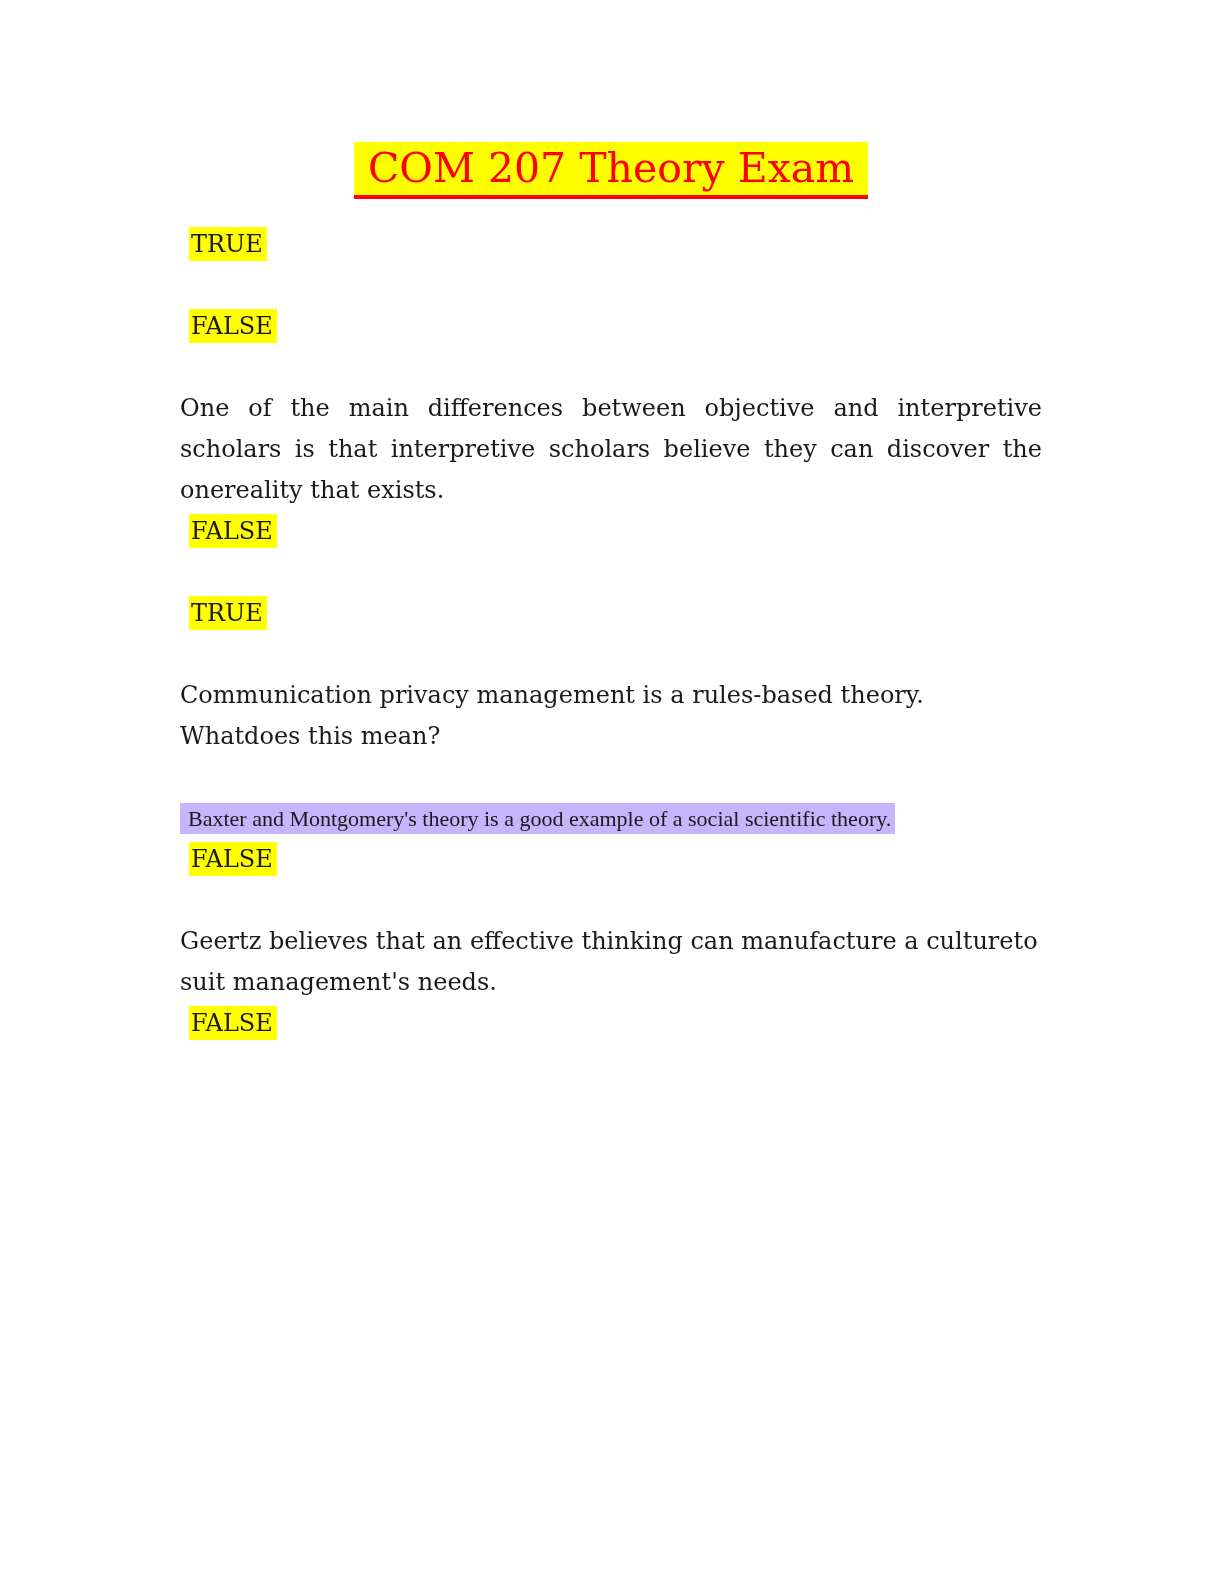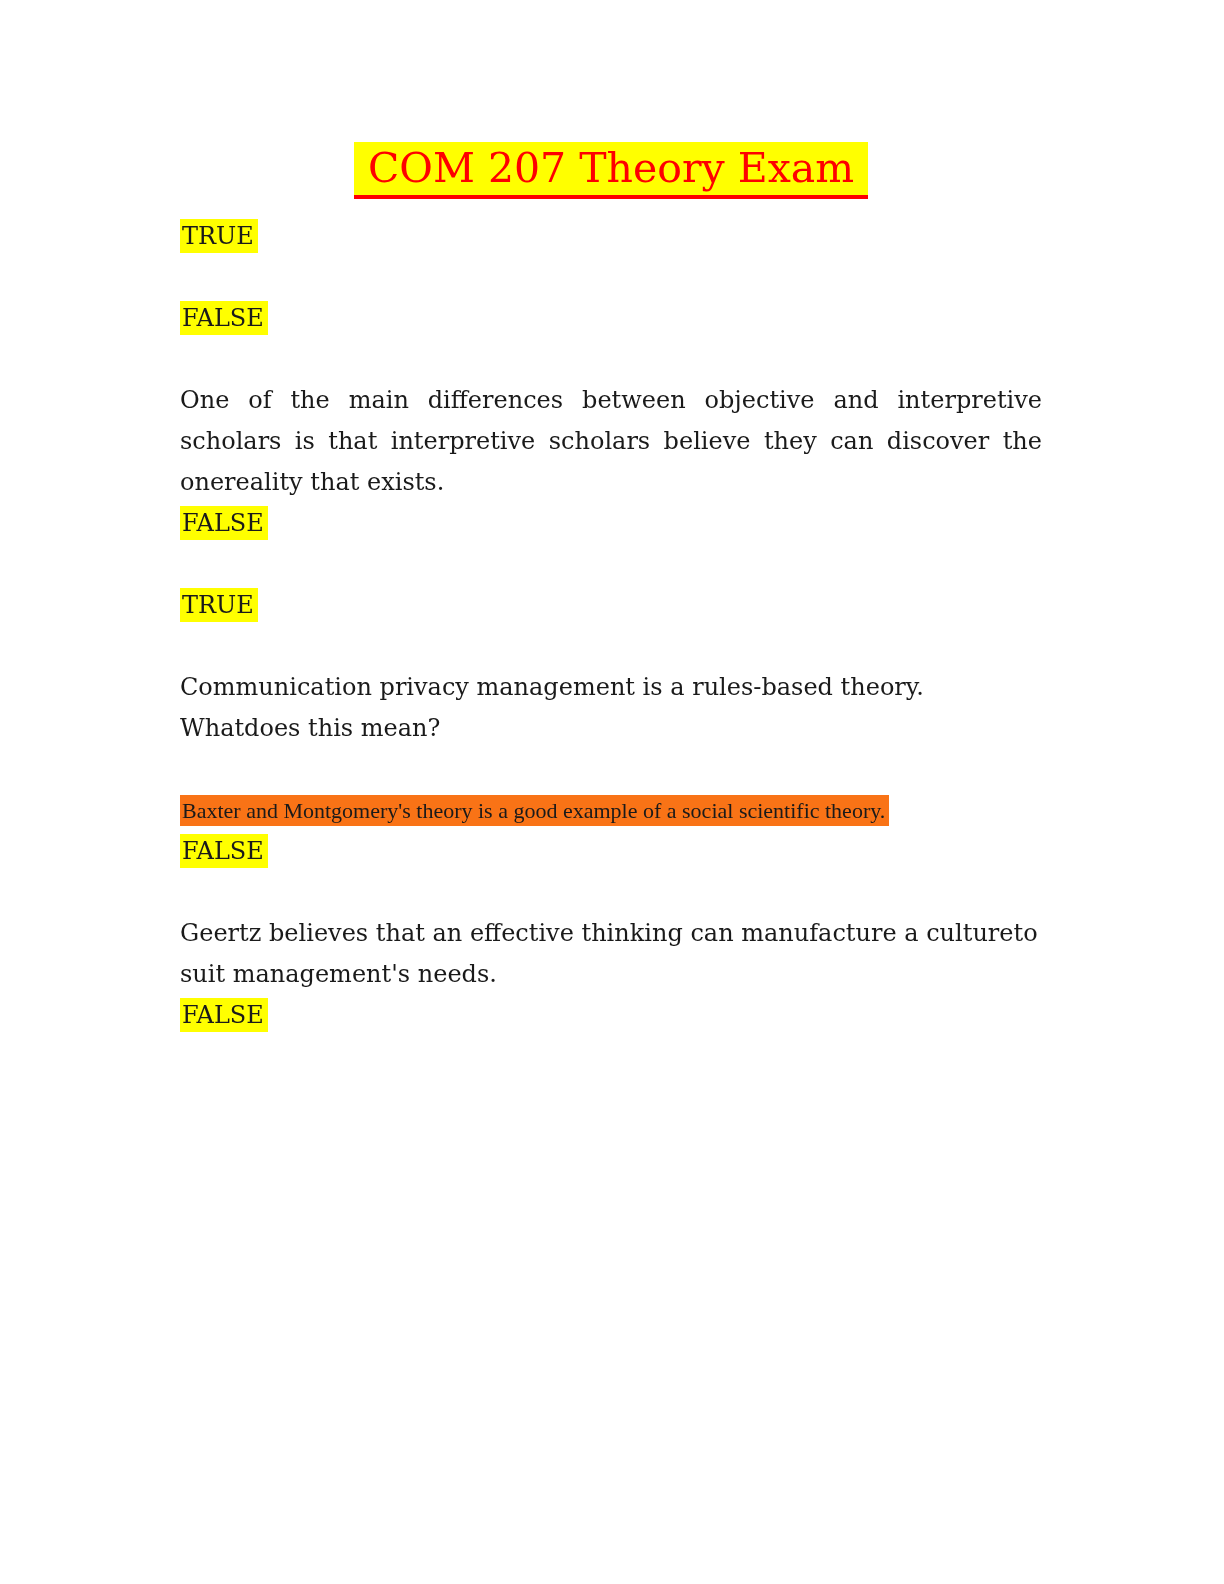--- a/index.html
+++ b/index.html
@@ -16,21 +16,21 @@
     font-family: "DejaVu Serif", serif;
     color: #1a1a1a;
     box-sizing: border-box;
     padding: 140px 182px 0 180px;
     overflow: hidden;
   }
   .content {
     width: 862px;
   }
   h1.doc-title {
-    margin: 0 0 20px 0;
+    margin: 0 0 28px 0;
     text-align: center;
     font-size: 41px;
     font-weight: normal;
     line-height: 56px;
   }
   h1.doc-title .title-mark {
     background: #ffff00;
     color: #fe0000;
     padding: 2px 14px 3px 14px;
     border-bottom: 4px solid #fe0000;
@@ -44,29 +44,30 @@
     line-height: 41px;
   }
   .q-justify {
     text-align: justify;
   }
   .q-gray {
     font-family: "Liberation Serif", serif;
     font-size: 22px !important;
   }
   .q-gray .gray-mark {
-    background: #f97316;
-    padding: 3px 4px 3px 2px;
+    background: #c4b5fd;
+    padding: 3px 4px 3px 8px;
   }
   .answer-line mark, .answer-mark {
     background: #ffff00;
     color: #1a1a1a;
     padding: 3px 4px 3px 2px;
     -webkit-box-decoration-break: slice;
     box-decoration-break: slice;
+    margin-left: 9px;
   }
 </style>
 </head>
 <body>
 
 <div class="page">
   <div class="content">
 
     <h1 class="doc-title"><span class="title-mark">COM 207 Theory Exam</span></h1>
 

